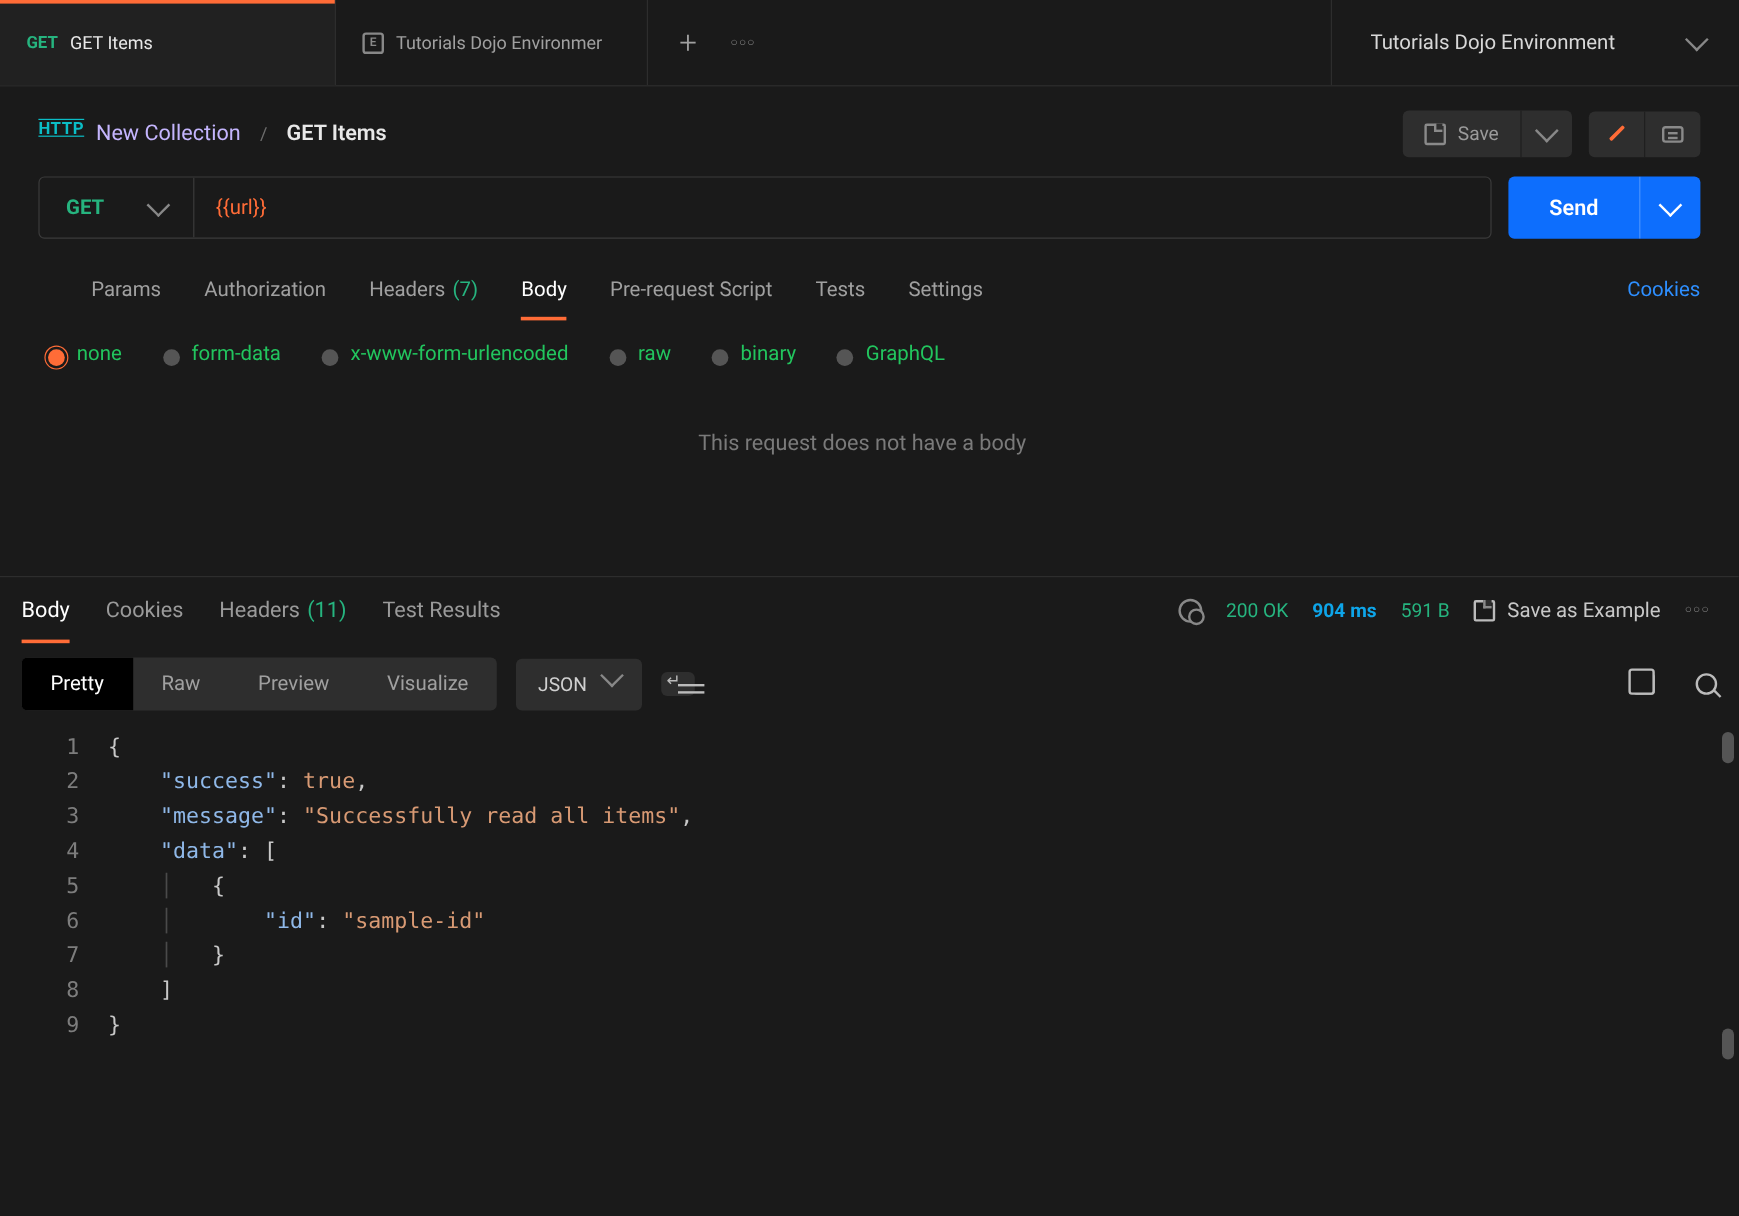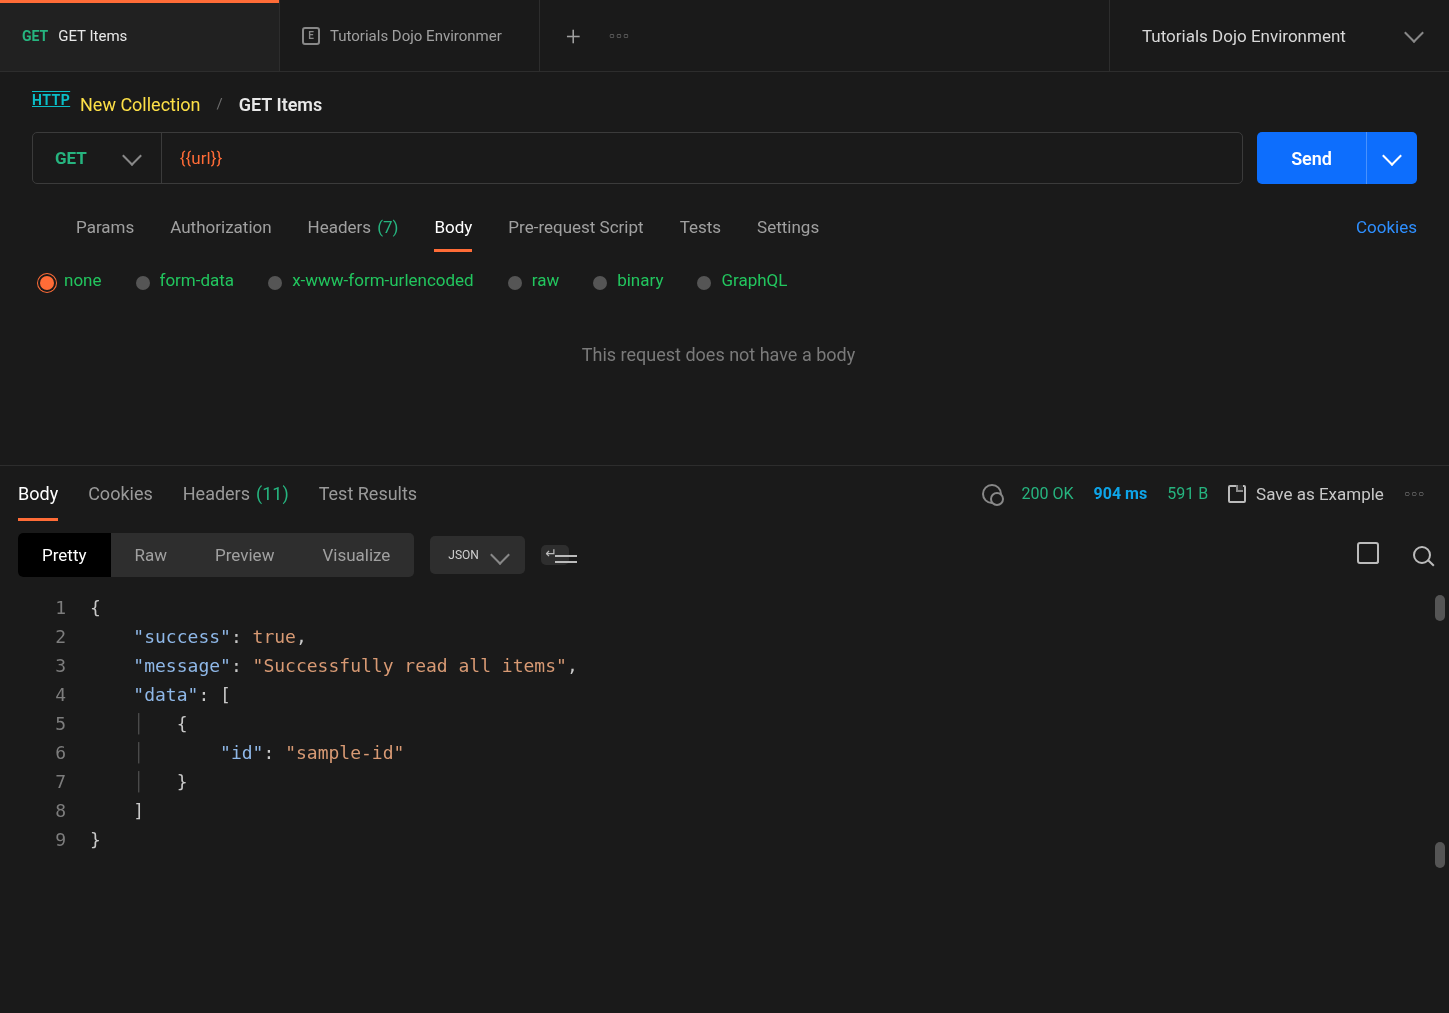--- a/index.html
+++ b/index.html
@@ -74,21 +74,21 @@
   }
   .http-badge {
     width:32px; height:24px;
     color:#0bbdc6;
     font-weight:700;
     font-size:14px;
     position:relative;
     text-align:center;
   }
   .http-badge::before { content:"HTTP"; letter-spacing:0.5px; text-decoration: underline overline; }
-  .crumb { color:#fde047; font-size:18px; }
+  .crumb { color:#c4b5fd; font-size:18px; }
   .crumb.current { color:#e8e8e8; font-weight:600; }
   .crumb-sep { color:#6d6d6d; }
   .crumb-actions { margin-left:auto; display:flex; gap:14px; align-items:center;}
   .save-group { display:flex; background:#2e2e2e; border-radius:5px; overflow:hidden;}
   .save-btn { display:flex; align-items:center; gap:10px; padding:10px 18px; color:#9a9a9a; cursor:pointer; font-size:16px;}
   .save-caret { padding:10px 14px; border-left:1px solid #1f1f1f; display:flex; align-items:center;}
   .floppy { width:18px;height:18px; border:2px solid #8a8a8a; border-radius:2px; position:relative;}
   .floppy::after{content:""; position:absolute; right:1px; top:-2px; width:5px; height:5px; background:#2e2e2e; border-left:2px solid #8a8a8a; border-bottom:2px solid #8a8a8a;}
   .square-group { display:flex; background:#2e2e2e; border-radius:5px; overflow:hidden;}
   .square-btn { padding:10px 14px; display:flex; align-items:center; cursor:pointer;}
@@ -136,21 +136,21 @@
   .status-ok { color:#26b47f; font-size:16px;}
   .status-time { color:#0ea5e9; font-size:16px;font-weight:bold;}
   .status-size { color:#26b47f; font-size:16px;}
   .save-example { display:flex; align-items:center; gap:10px; color:#c8c8c8; cursor:pointer; font-size:17px;}
   
   
   .resp-toolbar { display:flex; align-items:center; gap:16px; padding:12px 18px;}
   .view-seg { display:flex; background:#2e2e2e; border-radius:5px; overflow:hidden;}
   .view-btn { padding:12px 24px; color:#a0a0a0; cursor:pointer; font-size:17px;}
   .view-btn.active { background:#000000; color:#fff;}
-  .format-sel { display:flex; align-items:flex-end; gap:14px; background:#2e2e2e; border-radius:5px; padding:12px 18px; color:#d0d0d0; cursor:pointer; font-size:12px;}
+  .format-sel { display:flex; align-items:flex-start; gap:14px; background:#2e2e2e; border-radius:5px; padding:12px 18px; color:#d0d0d0; cursor:pointer; font-size:16px;}
   .wrap-btn { background:#2e2e2e; border-radius:5px; padding:10px 14px; cursor:pointer;}
   .wrap-ic{ width:22px; height:16px; position:relative;}
   .wrap-ic::before{content:""; position:absolute; left:0; top:0; width:22px; height:2px; background:#bbb; box-shadow:0 6px 0 #bbb;}
   .wrap-ic::after{content:"↵"; position:absolute; right:-2px; bottom:-6px; color:#bbb; font-size:14px;}
   .toolbar-right{ margin-left:auto; display:flex; gap:34px; color:#bbb;}
   .copy-ic{ width:18px;height:18px; border:2px solid #bbb; border-radius:3px; position:relative;}
   .copy-ic::before{content:""; position:absolute; width:18px;height:18px; border:2px solid #bbb; border-radius:3px; left:-6px; top:-6px; background:#1a1a1a;}
   .search-ic{ width:18px;height:18px; border:2px solid #bbb; border-radius:50%; position:relative;}
   .search-ic::after{content:""; position:absolute; width:8px; height:2px; background:#bbb; transform:rotate(45deg); right:-6px; bottom:-2px;}
   
@@ -185,20 +185,39 @@
     <span>Tutorials Dojo Environment</span>
     <span class="chevron-down"></span>
   </div>
 </div>
 
 <div class="crumb-row">
   <span class="http-badge"></span>
   <span class="crumb">New Collection</span>
   <span class="crumb-sep">/</span>
   <span class="crumb current">GET Items</span>
+  <div class="crumb-actions">
+    <div class="save-group">
+      <div class="save-btn">
+        <span class="floppy"></span>
+        <span>Save</span>
+      </div>
+      <div class="save-caret">
+        <span class="chevron-down"></span>
+      </div>
+    </div>
+    <div class="square-group">
+      <div class="square-btn">
+          <span class="pencil"></span>
+        </div>
+      <div class="square-btn">
+          <span class="comment-ic"></span>
+        </div>
+    </div>
+  </div>
 </div>
 
 <div class="url-row">
   <div class="url-bar">
     <div class="method-select">
       <span class="m-label">GET</span>
       <span class="chevron-down"></span>
     </div>
     <div class="url-input">
       <span>{{url}}</span>

